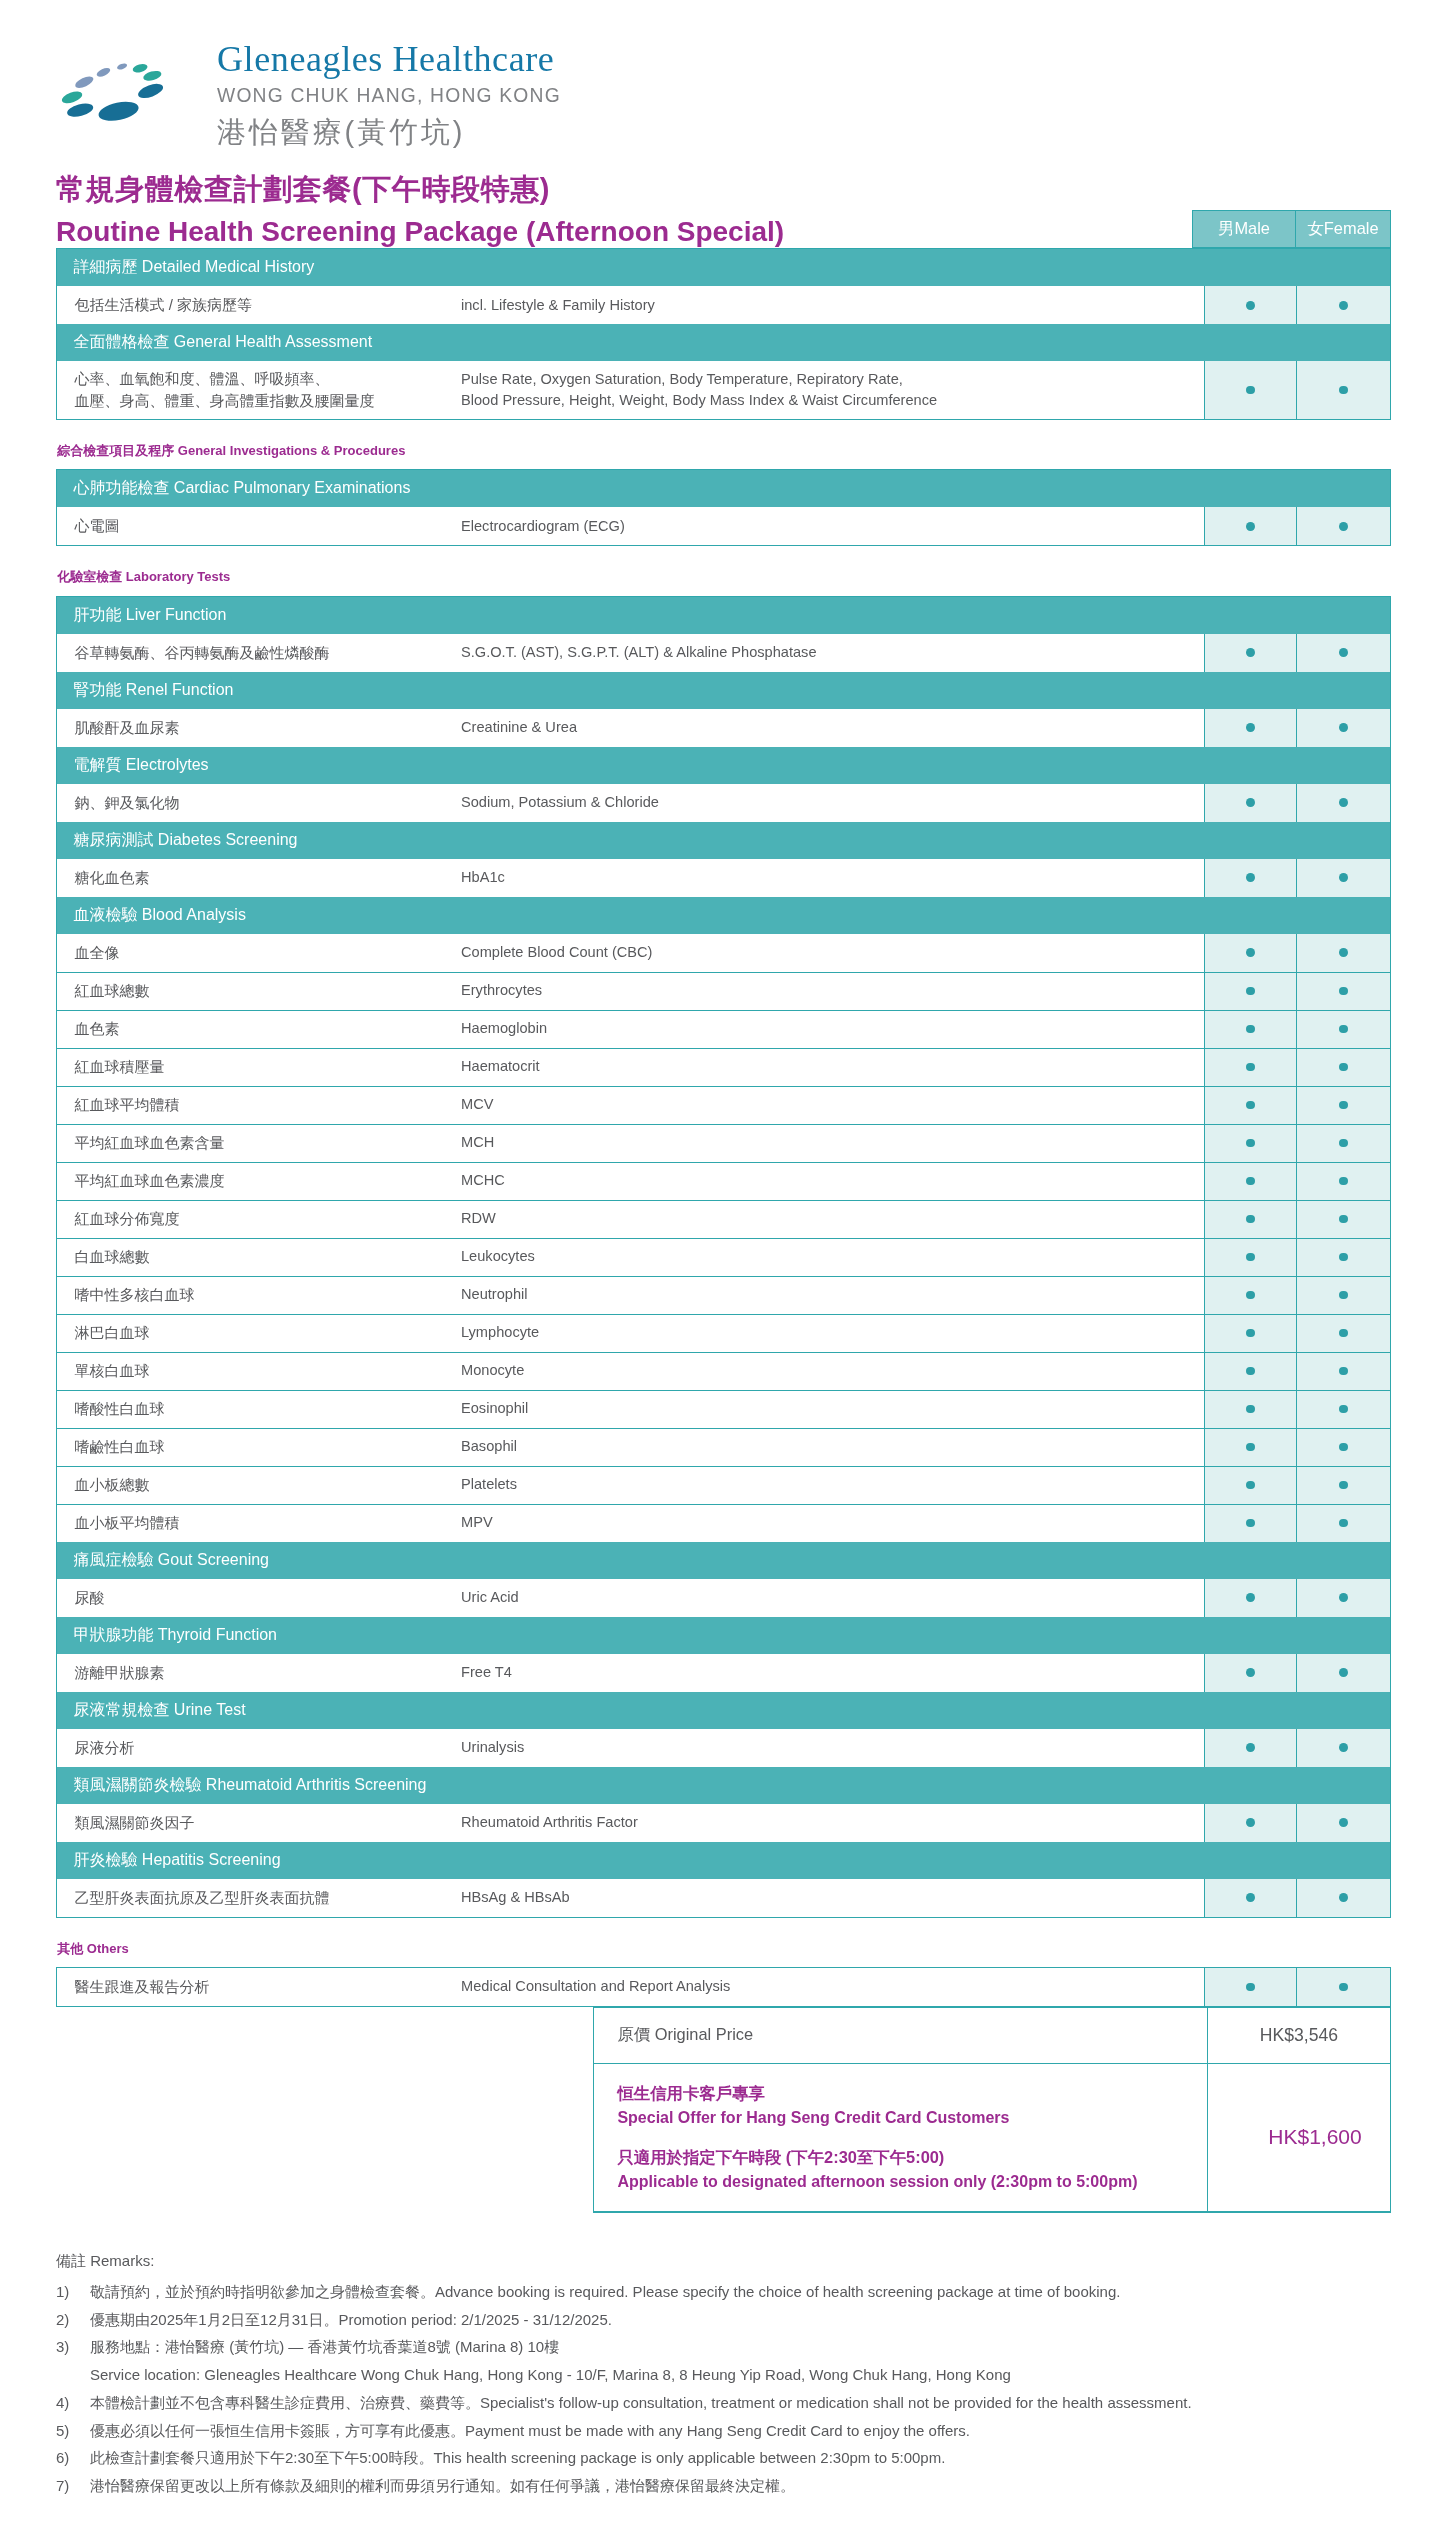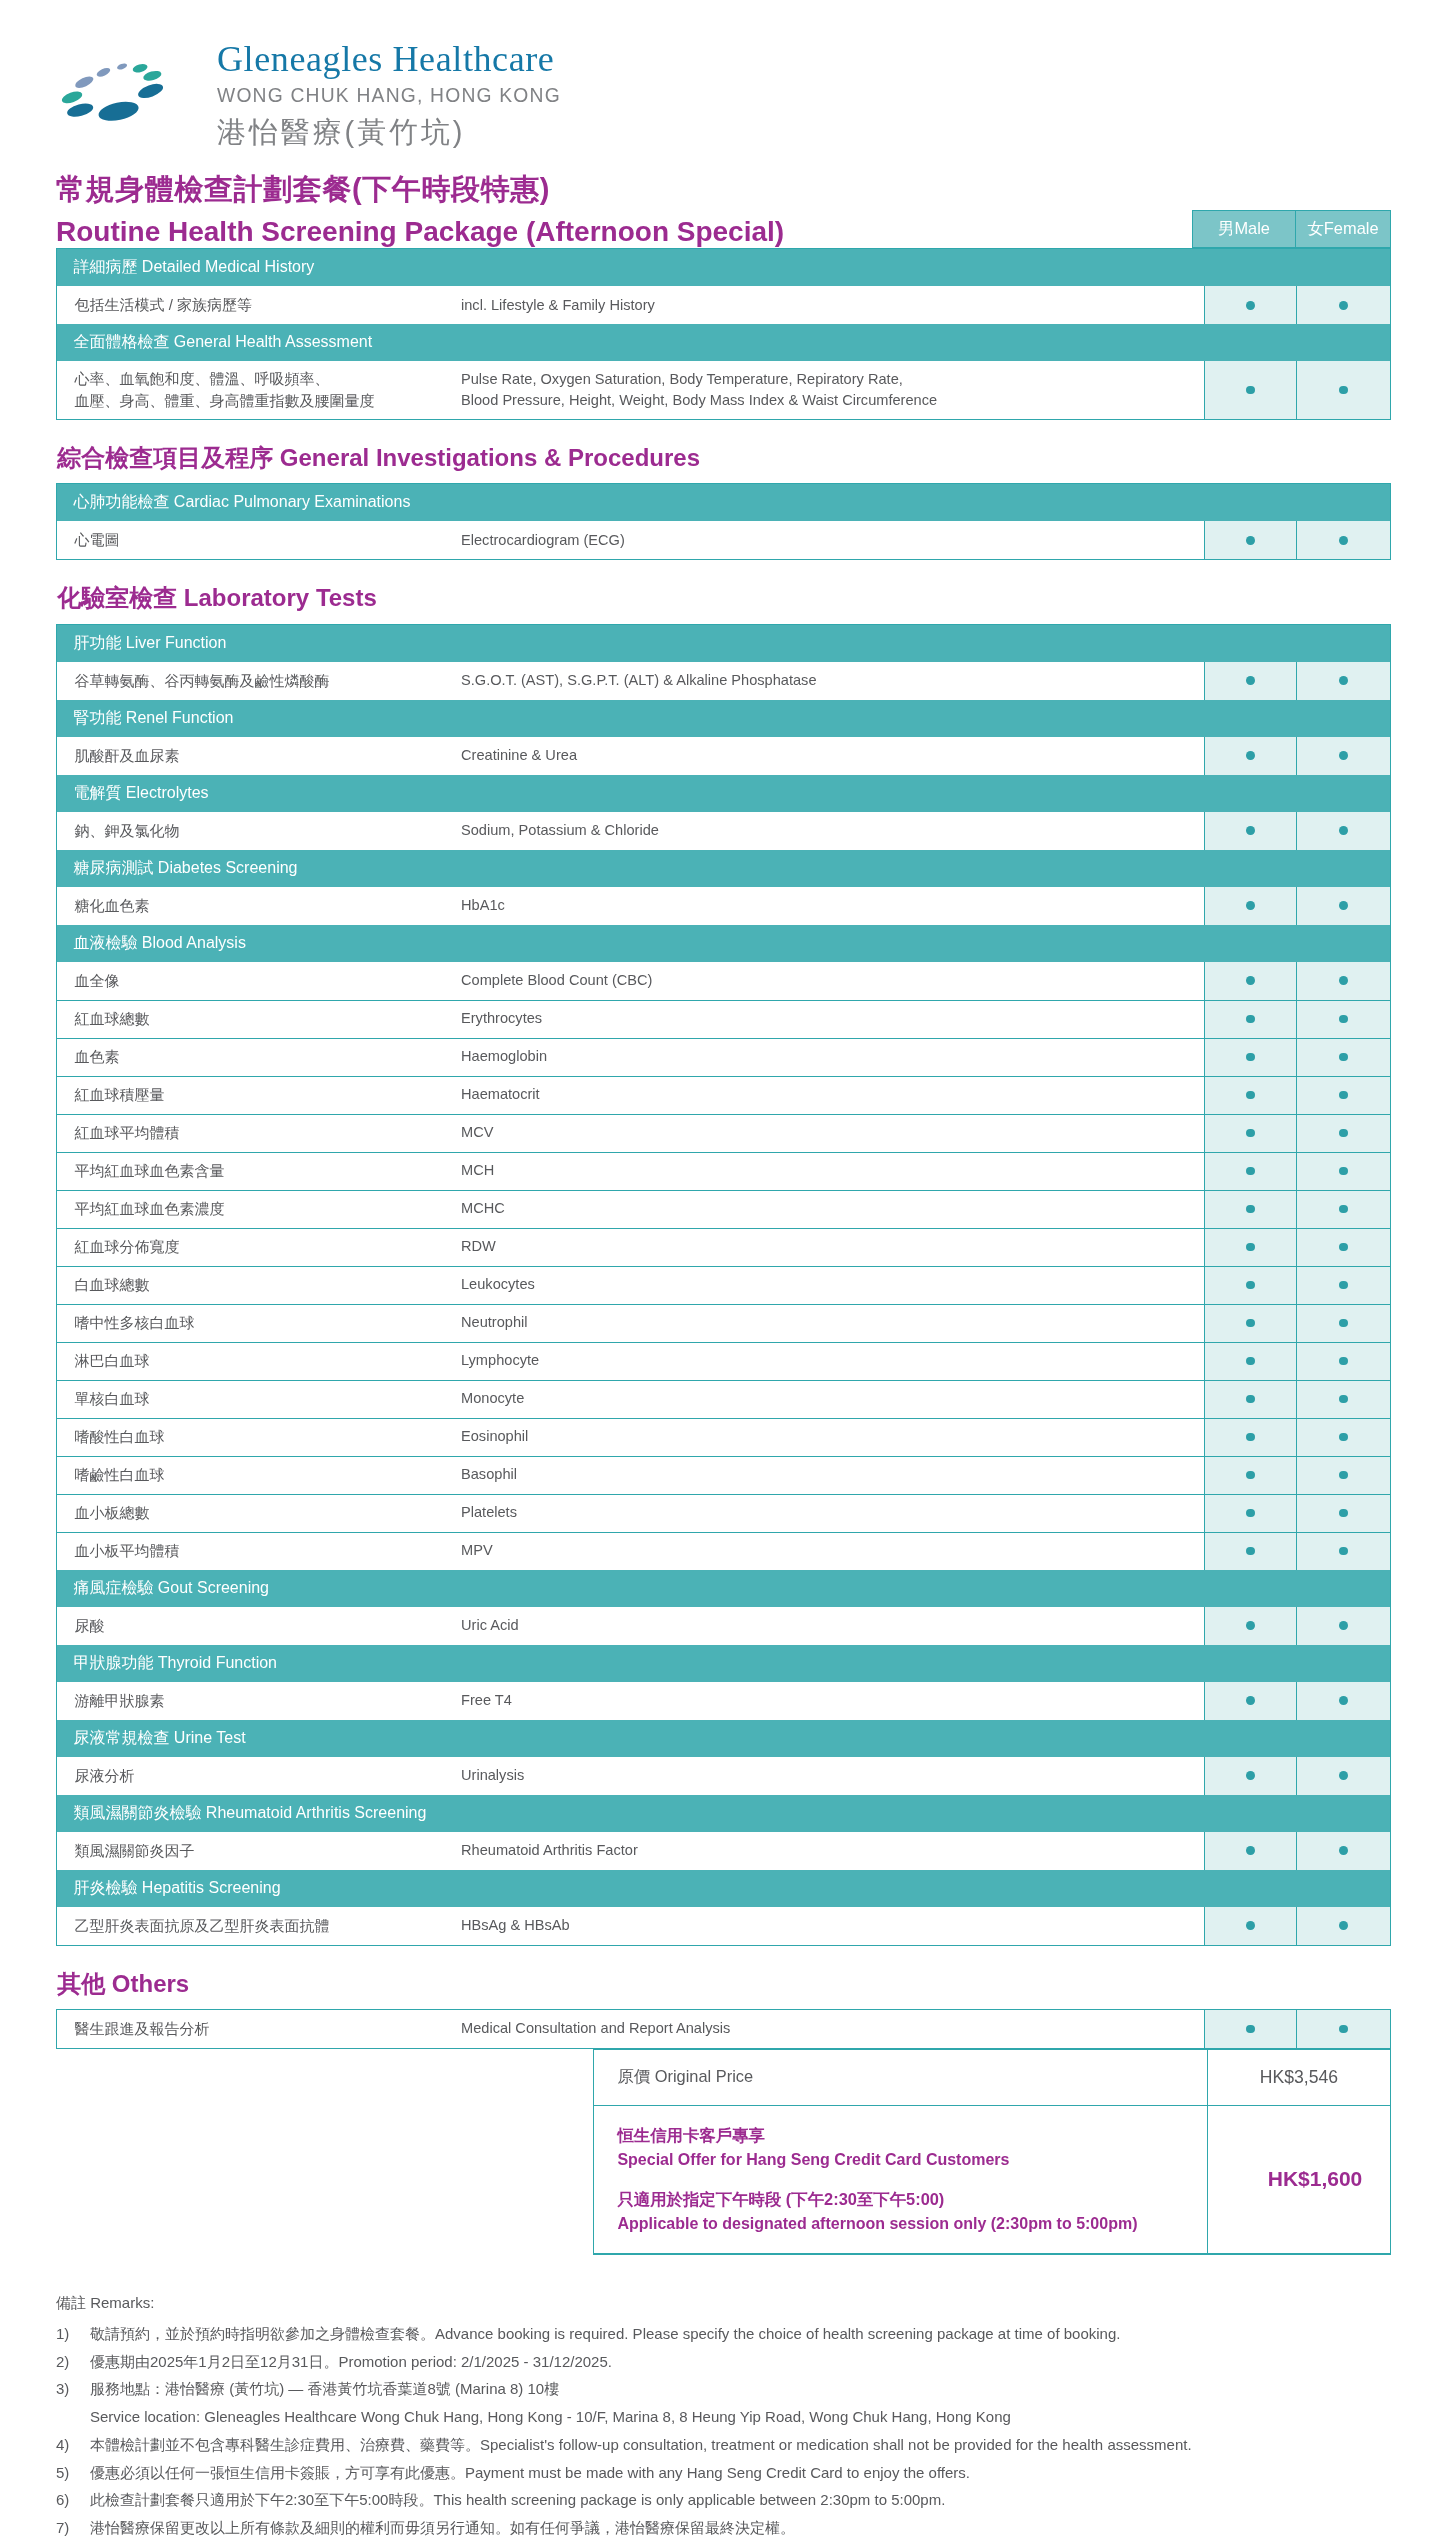--- a/index.html
+++ b/index.html
@@ -35,32 +35,32 @@
   .tbl{border:1.8px solid var(--teal-border);background:#1d4ed8;}
   .bar{background:var(--teal-bar);color:#fff;font-size:16px;min-height:37px;display:flex;align-items:center;padding:4.7px 11.7px 4.7px 16.4px;}
   .row{display:flex;align-items:stretch;background:#fff;min-height:38px;}
   .row+.row{border-top:1.8px solid var(--teal-border);}
   .cell-zh{width:404px;flex:none;padding:7px 11.7px 7px 17.6px;font-size:15px;display:flex;align-items:center;white-space:pre-line;line-height:1.45;}
   .cell-en{flex:1;padding:7px 11.7px 7px 0;font-size:14.6px;display:flex;align-items:center;white-space:pre-line;line-height:1.45;}
   .cell-dot{width:92px;flex:none;border-left:1.8px solid var(--teal-border);background:var(--cell-light);
     display:flex;align-items:center;justify-content:center;}
   .cell-dot.female{width:94px;}
   .dot{width:8.8px;height:8.8px;border-radius:50%;background:var(--dot-color);display:inline-block;}
-  .group-heading{color:var(--magenta);font-weight:bold;font-size:24px;margin:22px 0 9.4px 1.2px;}
+  .group-heading{color:var(--magenta);font-weight:bold;font-size:13px;margin:22px 0 9.4px 1.2px;}
 
   
   .pricing{margin-left:537px;border:1.8px solid var(--teal-border);border-top-width:0;border-bottom-width:2.9px;}
   .price-row{display:flex;border-top:1.8px solid var(--teal-border);}
   .price-label{flex:1;display:flex;align-items:center;padding:16.4px 11.7px 16.4px 23.4px;font-size:16.4px;}
   .price-value{width:183px;flex:none;border-left:1.8px solid var(--teal-border);display:flex;align-items:center;justify-content:center;font-size:17.6px;}
   .offer-label{flex:1;padding:17.6px 11.7px 17.6px 23.4px;color:var(--magenta);font-weight:bold;}
   .offer-zh{font-size:16.4px;line-height:1.5;}
   .offer-en{font-size:16px;line-height:1.5;}
   .offer-cond{margin-top:15px;}
-  .offer-price{color:var(--magenta);font-weight:bold;font-size:21px;padding-left:32px;}
+  .offer-price{color:var(--magenta);font-weight:normal;font-size:21px;padding-left:32px;}
 
   
   .remarks{margin-top:34px;font-size:15px;line-height:1.85;}
   .remarks-heading{margin-bottom:3px;}
   .remark-item{display:flex;}
   .remark-num{width:34px;flex:none;}
   .remark-lines{flex:1;}
 </style>
 </head>
 <body>

